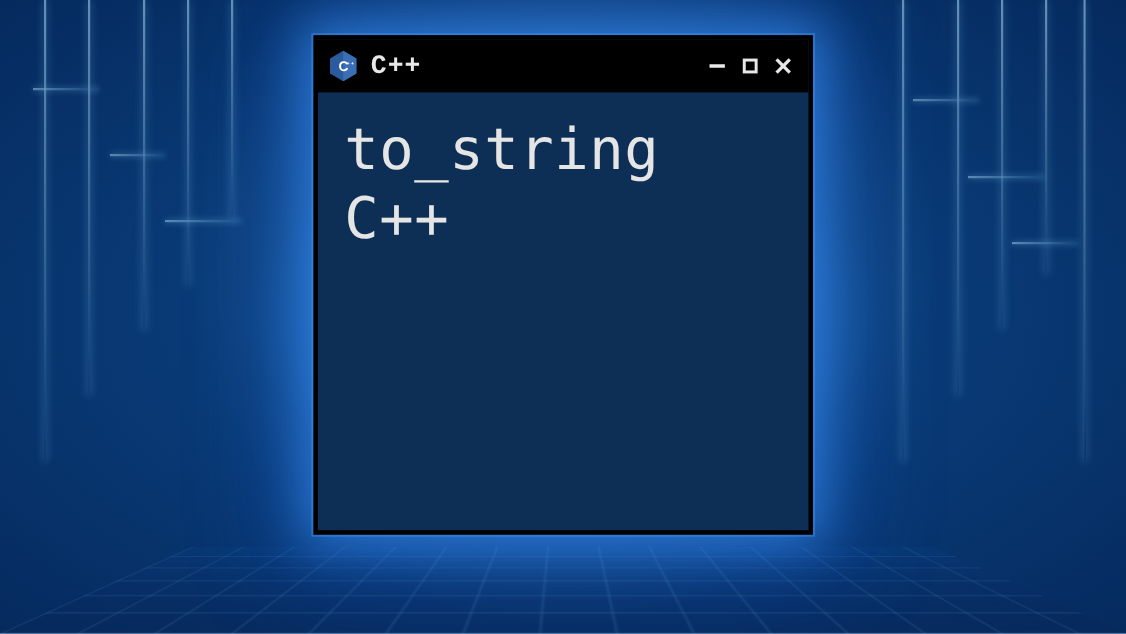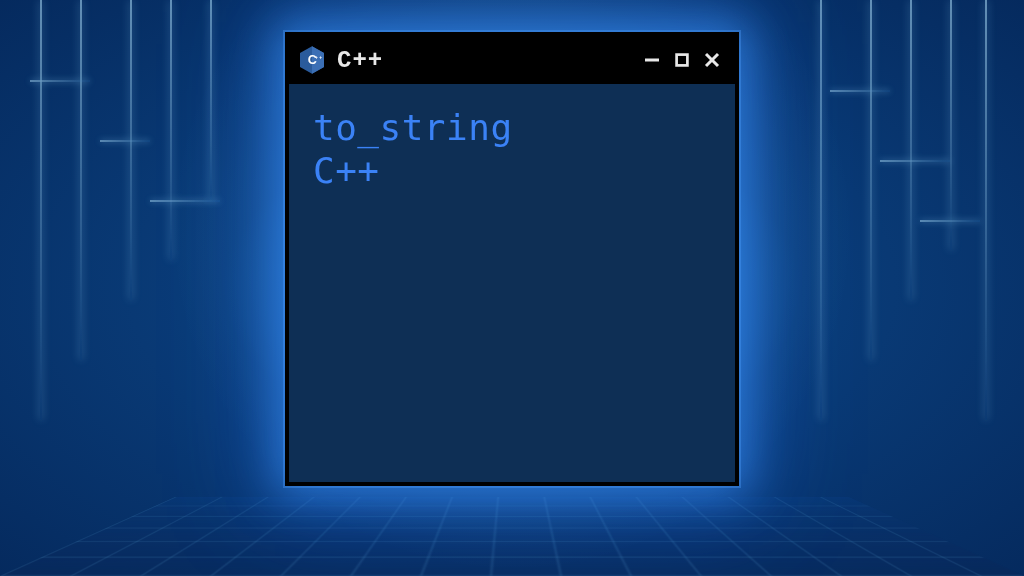--- a/index.html
+++ b/index.html
@@ -98,23 +98,23 @@
       align-items: center;
       justify-content: center;
       color: #e8e8e8;
       cursor: pointer;
     }
     .win-btn svg { stroke: #e8e8e8; stroke-width: 3; fill: none; }
     .content {
       padding: 22px 24px;
     }
     .code-line {
-      color: #3b82f6;
+      color: #e5e5e5;
       font-family: 'Consolas', 'DejaVu Sans Mono', 'Courier New', monospace;
-      font-size: 36px;
+      font-size: 52px;
       line-height: 1.2;
       font-weight: 400;
       letter-spacing: 0.5px;
     }
     .glow-overlay {
       position: absolute;
       inset: 0;
       pointer-events: none;
       background: radial-gradient(circle at 50% 40%, rgba(120,200,255,0.25), transparent 55%);
       mix-blend-mode: screen;

